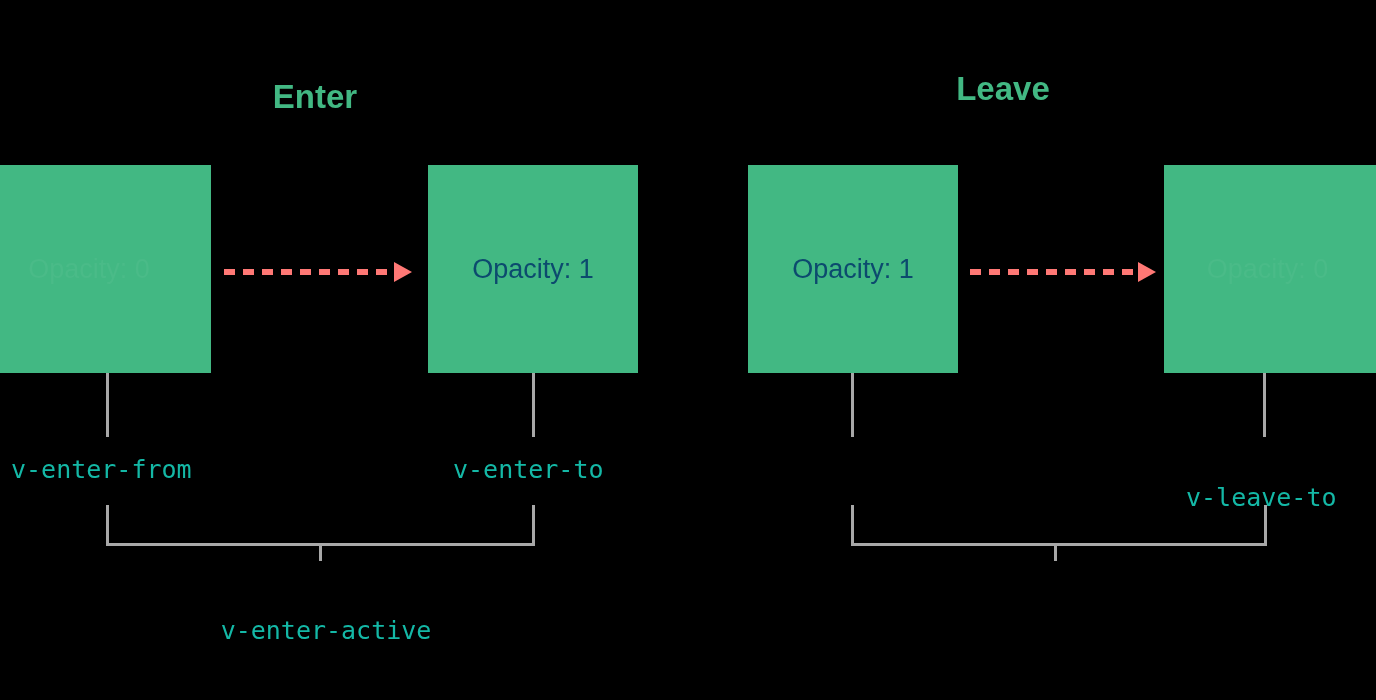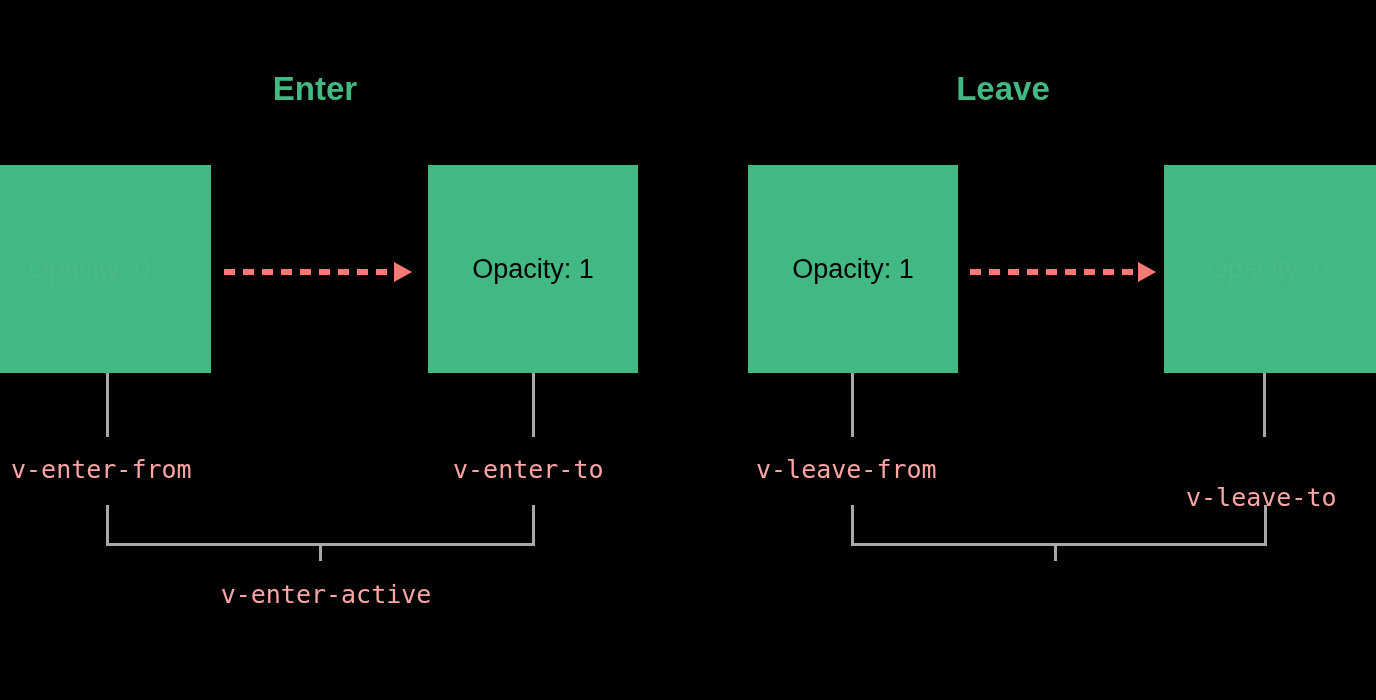--- a/index.html
+++ b/index.html
@@ -37,21 +37,21 @@
     position: absolute;
     background: #42b883;
     display: flex;
     align-items: center;
     justify-content: center;
   }
   .box-label {
     font-family: "Liberation Sans", sans-serif;
     font-size: 27px;
     line-height: 1;
-    color: #000000;
+    color: #0c4a6e;
     white-space: nowrap;
   }
   .box-label.faded {
     color: rgba(255, 255, 255, 0.045);
   }
 
   
   .arrow {
     position: absolute;
     height: 20px;
@@ -82,26 +82,27 @@
     width: 3px;
     background: #a8a8a8;
   }
 
   
   .class-label {
     position: absolute;
     font-family: "DejaVu Sans Mono", "Liberation Mono", monospace;
     font-size: 25px;
     line-height: 1;
-    color: #fca5a5;
+    color: #14b8a6;
     white-space: nowrap;
   }
   .class-label.center {
     transform: translateX(-50%);
     text-align: center;
+    margin-top: 36px;
   }
 
   
   .bracket {
     position: absolute;
     border-left: 3px solid #a8a8a8;
     border-right: 3px solid #a8a8a8;
     border-bottom: 3px solid #a8a8a8;
     box-sizing: border-box;
   }
@@ -109,21 +110,21 @@
     position: absolute;
     width: 3px;
     background: #a8a8a8;
   }
 </style>
 </head>
 <body>
 
 <div id="stage">
 
-  <div class="section-title" style="left:315px; top:72px;">Enter</div>
+  <div class="section-title" style="left:315px; top:80px;">Enter</div>
 
   <div class="state-box" style="left:-33px; top:165px; width:244px; height:208px;">
     <span class="box-label faded">Opacity: 0</span>
   </div>
 
   <div class="arrow" style="left:224px; top:262px; width:188px;">
     <div class="arrow-line" style="width:170px;"></div>
     <div class="arrow-head" style="left:170px;"></div>
   </div>
 
@@ -153,20 +154,19 @@
     <div class="arrow-head" style="left:168px;"></div>
   </div>
 
   <div class="state-box" style="left:1164px; top:165px; width:245px; height:208px;">
     <span class="box-label faded" style="margin-right:38px;">Opacity: 0</span>
   </div>
 
   <div class="stem" style="left:851px; top:373px; height:64px;"></div>
   <div class="stem" style="left:1263px; top:373px; height:64px;"></div>
 
-  <div class="class-label" style="left:756px; top:457px;">v-leave-from</div>
   <div class="class-label" style="left:1186px; top:457px;margin-top:28px;">v-leave-to</div>
 
   <div class="bracket" style="left:851px; top:505px; width:416px; height:41px;"></div>
   <div class="bracket-tick" style="left:1054px; top:543px; height:18px;"></div>
 
 
 </div>
 
 </body></html>

